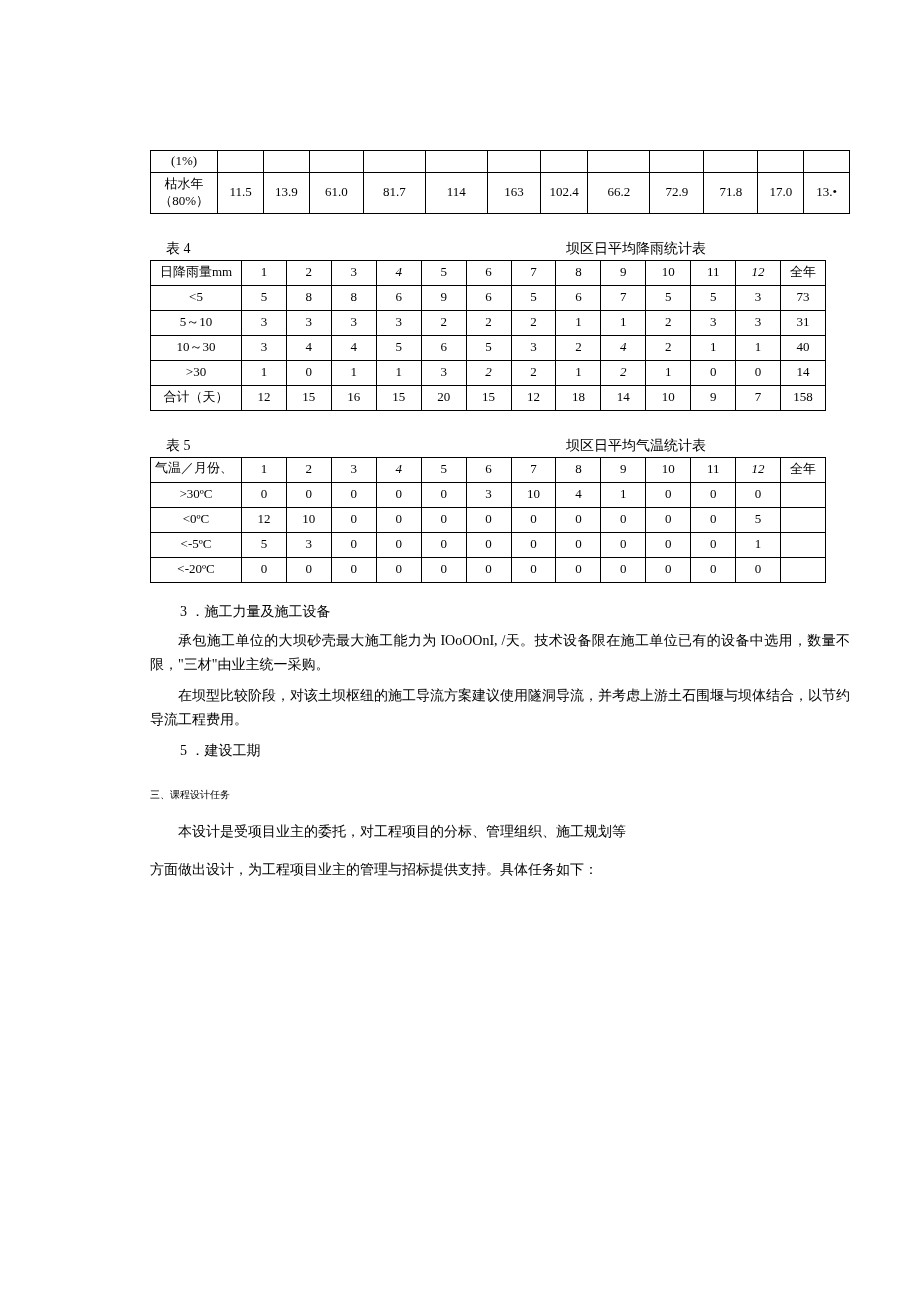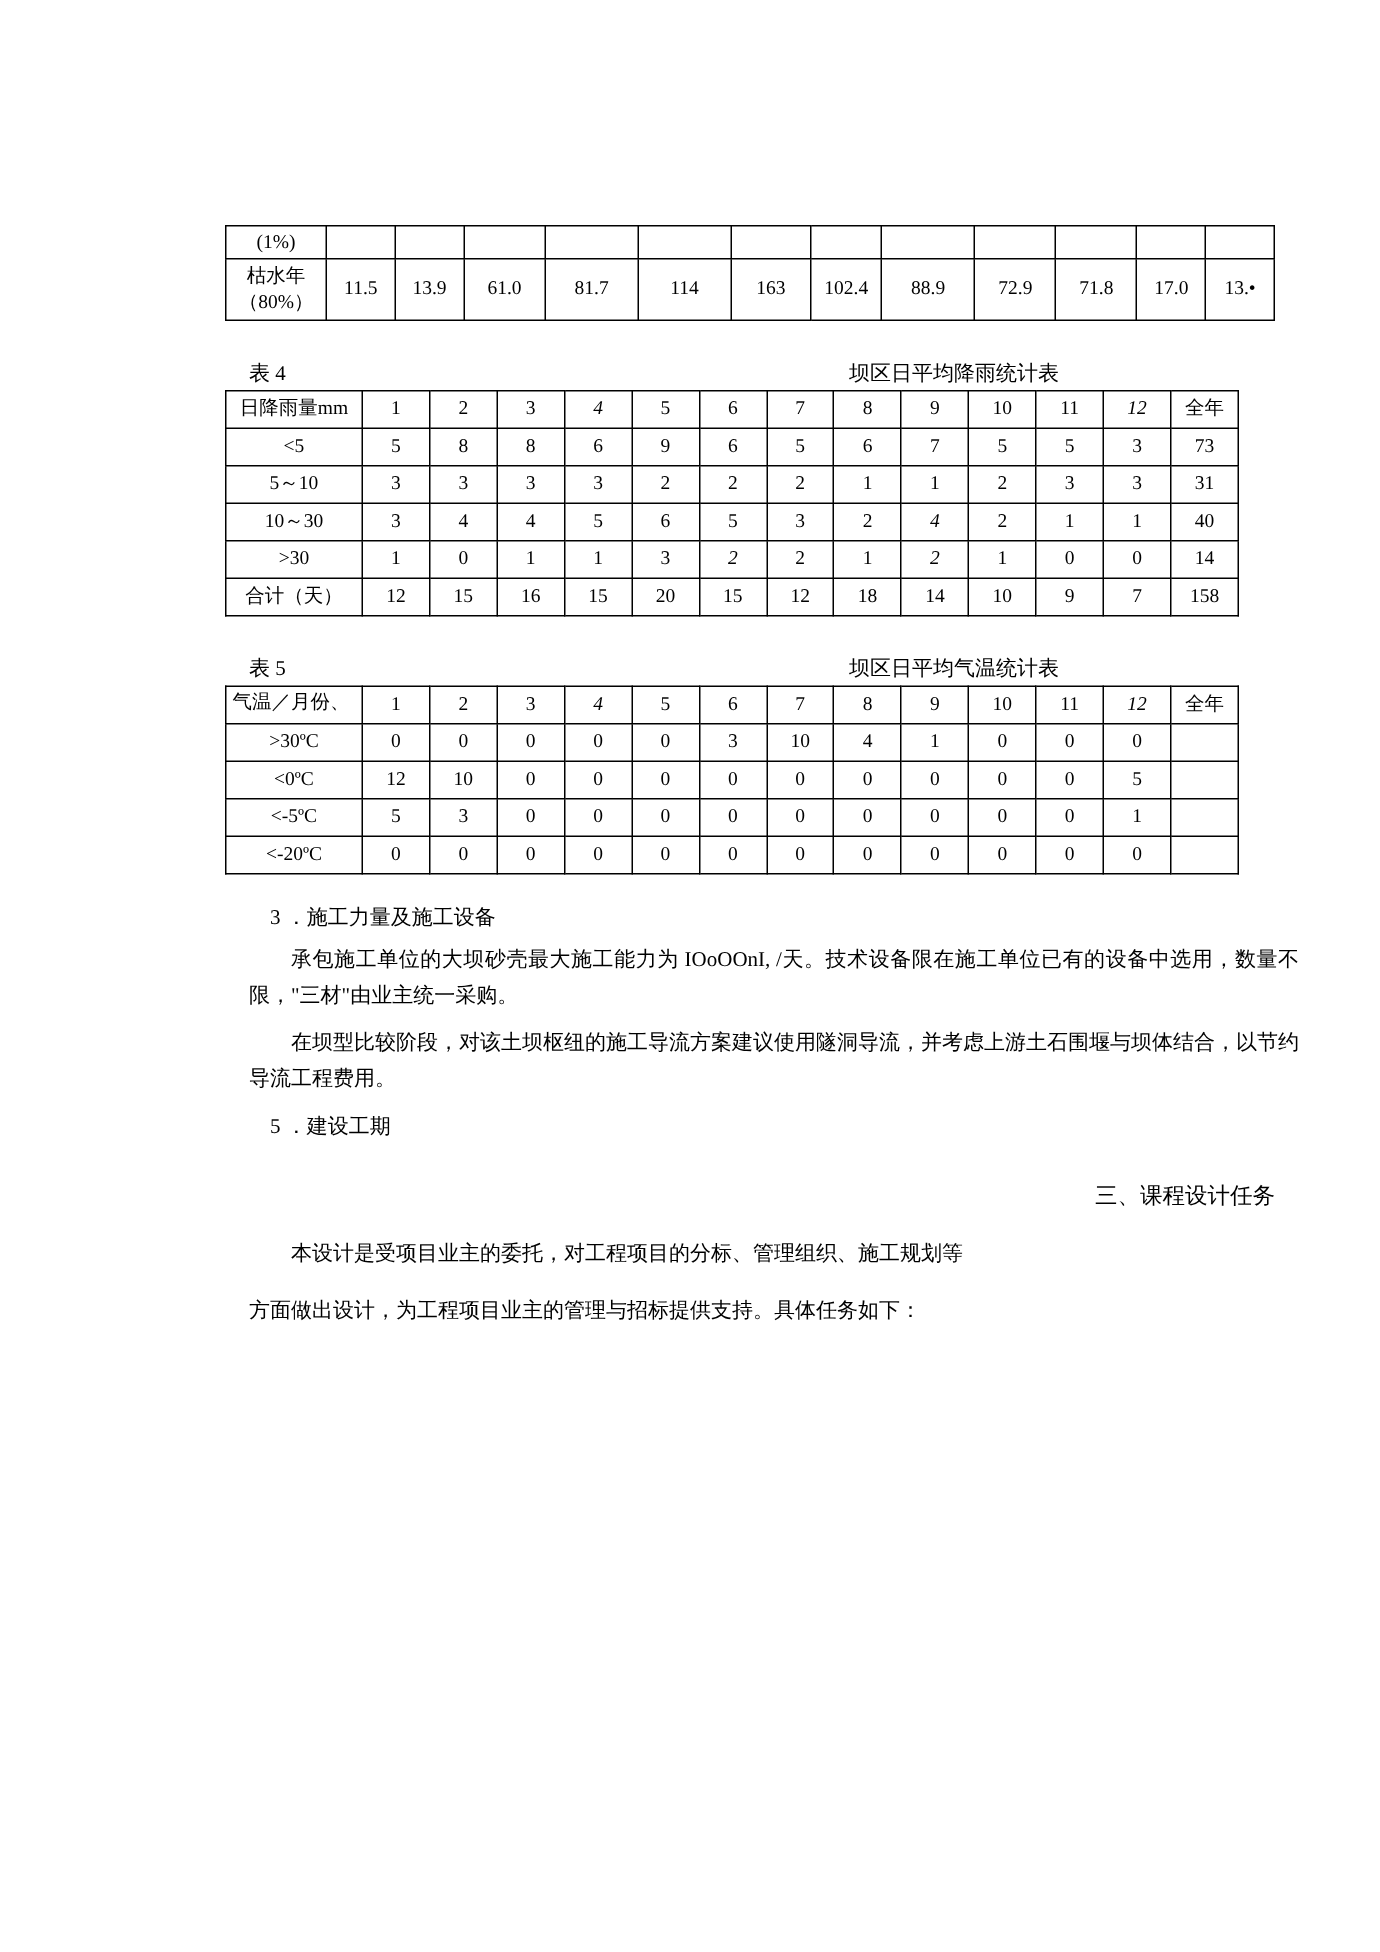--- a/index.html
+++ b/index.html
@@ -45,28 +45,28 @@
       margin-left: 0;
     }
     .table4 td, .table5 td,
     .table4 th, .table5 th {
       font-size: 13px;
       height: 20px;
       width: 30px;
     }
     .table4 .first-col, .table5 .first-col { width: 70px; }
     .body-text {
-      margin: 8px 0 6px 16px;
+      margin: 8px 0 6px 0;
       line-height: 1.7;
       text-align: justify;
       width: 700px;
     }
     .indent { text-indent: 2em; }
     .num-heading { margin: 10px 0 4px 30px; }
-    .section-title { text-align: right; margin: 28px 0 18px 0; font-size: 15px; width: 700px;}
+    .section-title { text-align: left; margin: 28px 0 18px 0; font-size: 10px; width: 700px;}
     .italic { font-style: italic; }
     .tall { height: 46px; }
     .tall2 { height: 36px; }
   </style>
 </head>
 <body>
 <div class="page">
 
 <table class="table3">
   <tbody>
@@ -87,21 +87,21 @@
   </tr>
   <tr>
     <td class="first-col tall2">枯水年（80%）</td>
     <td>11.5</td>
     <td>13.9</td>
     <td>61.0</td>
     <td>81.7</td>
     <td>114</td>
     <td>163</td>
     <td>102.4</td>
-    <td>88.9</td>
+    <td>66.2</td>
     <td>72.9</td>
     <td>71.8</td>
     <td>17.0</td>
     <td>13.•</td>
   </tr>
 </tbody>
     </table>
 
 <div class="caption-row">
   <span>表 4</span>

